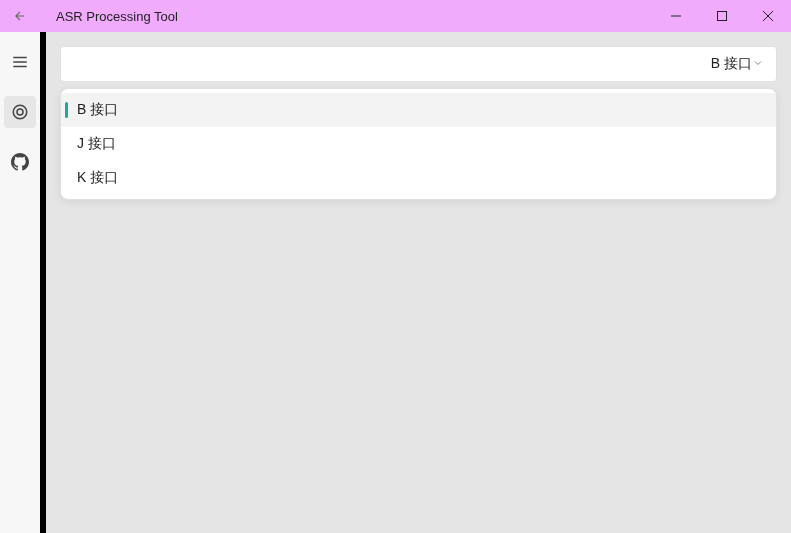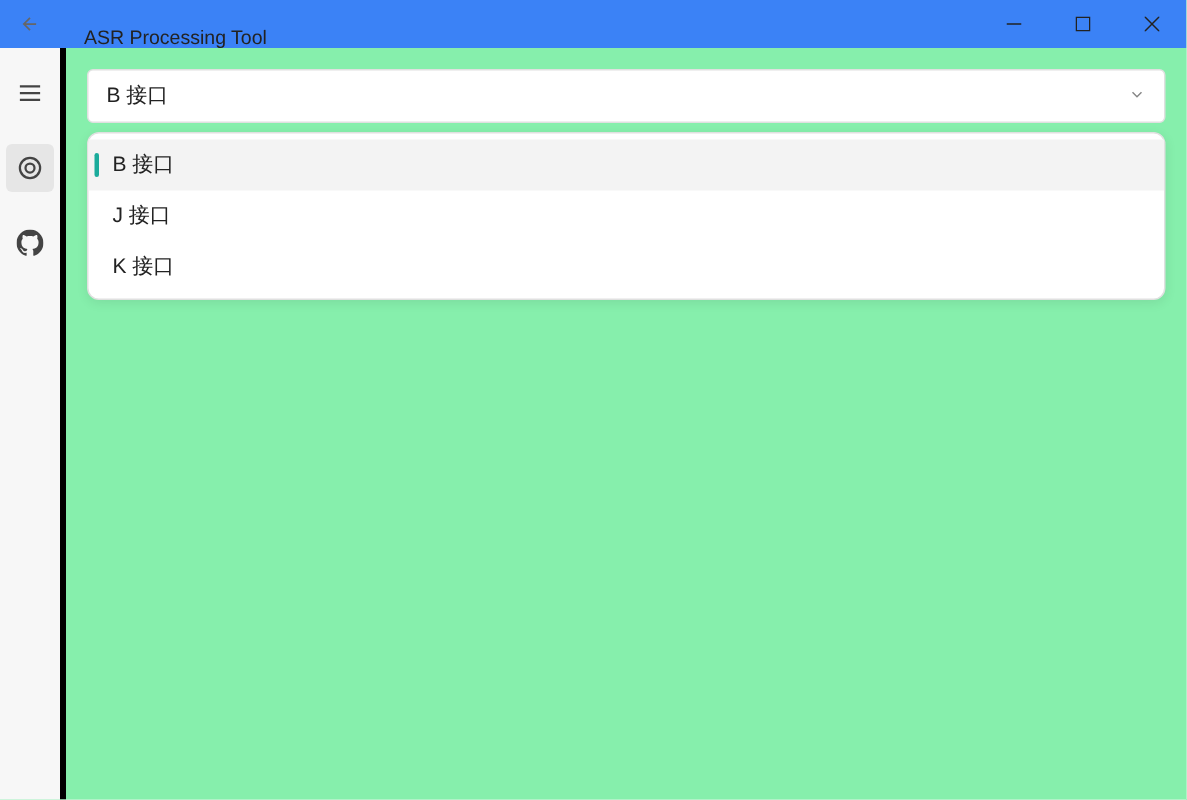--- a/index.html
+++ b/index.html
@@ -10,22 +10,22 @@
     body {
       font-family: "Segoe UI", -apple-system, sans-serif;
       background: #f7f7f7;
       width: 791px;
       height: 533px;
       overflow: hidden;
     }
     .titlebar {
       height: 32px;
       display: flex;
-      align-items: flex-end;
-      background: #3b82f6;
+      align-items: center;
+      background: #f0abfc;
       position: relative;
     }
     .back-btn {
       width: 40px;
       height: 32px;
       display: flex;
       align-items: center;
       justify-content: center;
       color: #666;
       cursor: pointer;
@@ -84,24 +84,25 @@
     }
     .sidebar-icon.active {
       background: #e6e6e6;
     }
     .sidebar-icon svg {
       width: 18px;
       height: 18px;
     }
     .content {
       flex: 1;
-      border-left: 4px solid #000000;
-      background: #86efac;
+      border-left: 6px solid #000000;
+      background: #e5e5e5;
       padding: 14px 14px 0 14px;
       position: relative;
+      text-align: right;
     }
     .dropdown-field {
       background: #fff;
       border: 1px solid #e0e0e0;
       border-radius: 4px;
       height: 36px;
       display: flex;
       align-items: center;
       padding: 0 12px;
       cursor: pointer;

